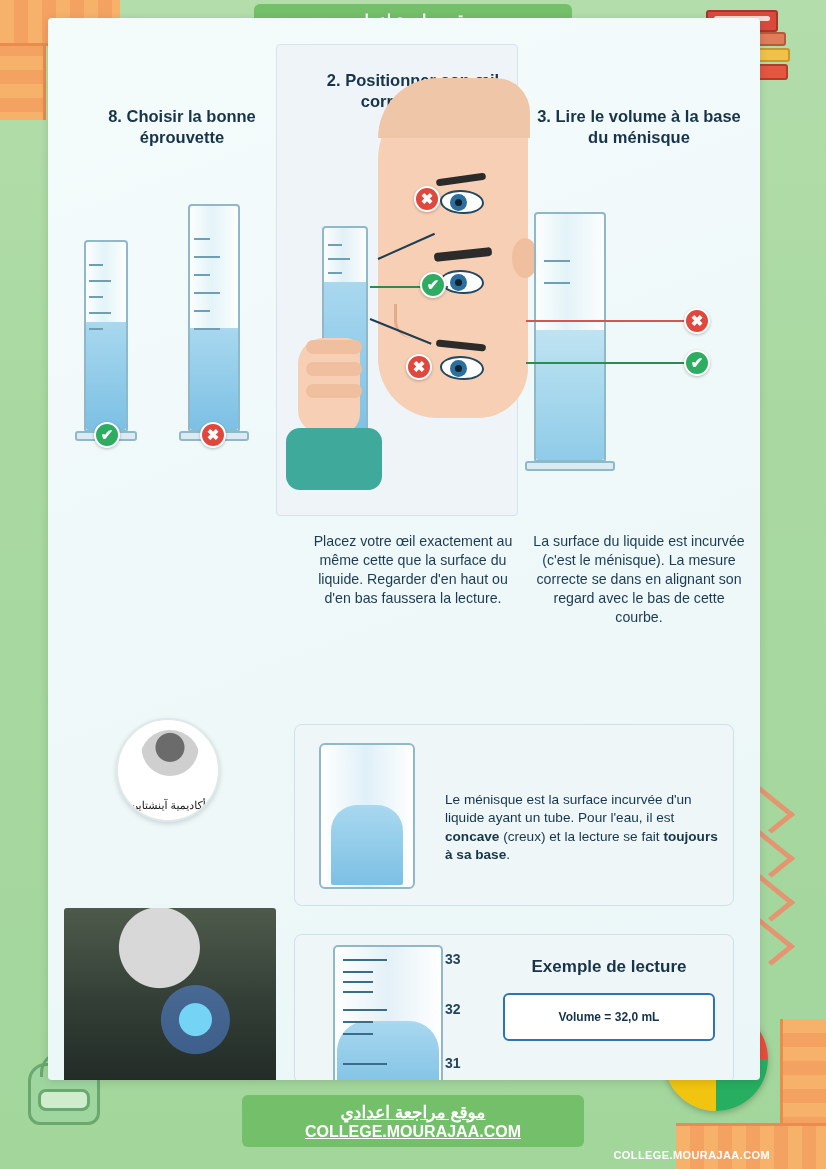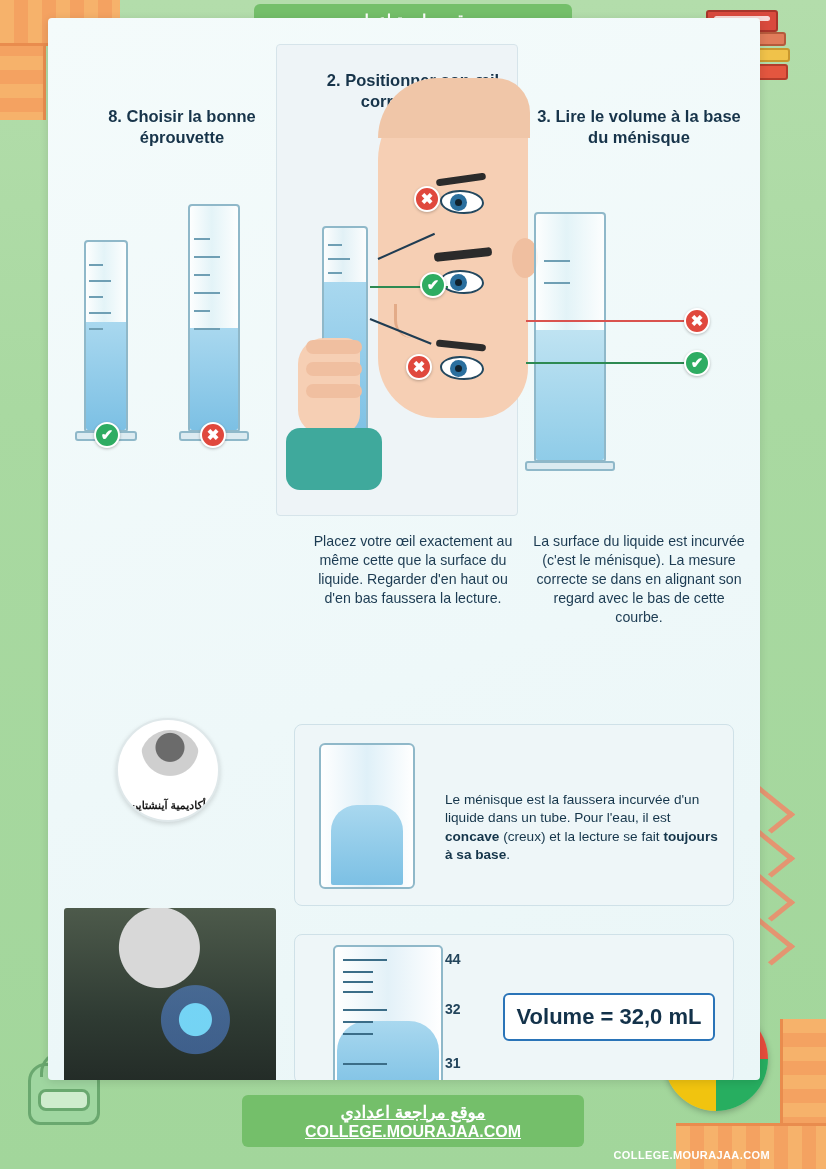--- a/index.html
+++ b/index.html
@@ -173,21 +173,21 @@
 
   
   .stamp{
     position:absolute; left:68px; top:700px; width:104px;height:104px;
     border-radius:50%; background:#ffffff; border:2px solid #dfe8ea;
     box-shadow:0 2px 5px rgba(0,0,0,.14);
     overflow:hidden;
   }
   .stamp .ar{
     position:absolute; bottom:8px; left:0; right:0; text-align:center;
-    font-size:11px; font-weight:bold; color:#1a1a1a; direction:rtl;
+    font-size:11px; font-weight:normal; color:#1a1a1a; direction:rtl;
   }
   .einstein-photo{
     position:absolute; left:16px; top:890px; width:212px; height:180px;
     background:
       radial-gradient(circle at 62% 62%, rgba(120,220,255,.95) 0 16px, rgba(90,150,255,.45) 17px 34px, rgba(0,0,0,0) 35px),
       radial-gradient(circle at 45% 22%, #d8d8d8 0 40px, rgba(0,0,0,0) 41px),
       linear-gradient(180deg,#4d5a4b 0%, #2f3b33 60%, #222a26 100%);
     border-radius:3px;
   }
 
@@ -213,21 +213,21 @@
     background:#eef6f8; border:1px solid #cfe1e8; border-radius:8px;
   }
   .ex-title{
     position:absolute; left:200px; top:22px; width:228px; text-align:center;
     font-weight:bold; font-size:17px; color:#17344a;
   }
   .ex-value{
     position:absolute; left:208px; top:58px; width:212px; height:48px;
     background:#fff; border:2px solid #2a74b8; border-radius:6px;
     display:flex; align-items:center; justify-content:center;
-    font-weight:bold; font-size:22px; color:#13324a;
+    font-weight:bold; font-size:12px; color:#13324a;
   }
   .ex-label{ position:absolute; font-size:14px; color:#23455c; font-weight:bold;}
 
   
   .mini-logo{
     position:absolute; right:58px; bottom:58px; width:104px;height:104px;
     border-radius:50%;
     background: conic-gradient(#e74c3c 0 25%, #27ae60 25% 50%, #f1c40f 50% 75%, #2980b9 75% 100%);
     box-shadow:0 2px 6px rgba(0,0,0,.25);
   }
@@ -393,34 +393,35 @@
     <div style="position:absolute;left:22px;top:10px;width:60px;height:58px;background:radial-gradient(circle at 50% 30%,#6b6b6b 0 14px,#cfcfcf 15px 28px,#ffffff 29px);border-radius:50%"></div>
     <div class="ar">أكاديمية آينشتاين</div>
   </div>
 
   <div class="einstein-photo"></div>
 
   <div class="info-box">
     <div style="position:absolute;left:24px;top:18px;width:96px;height:146px;background:linear-gradient(90deg,#ffffff,#dff0f8 50%,#ffffff);border:2px solid #8fb8c9;border-radius:6px"></div>
     <div style="position:absolute;left:36px;top:80px;width:72px;height:80px;background:linear-gradient(180deg,#a9d8ef,#7cc0e4);border-radius:26px 26px 2px 2px"></div>
     <div class="info-text">
-      <span>Le ménisque est la faussera incurvée d'un liquide dans un tube. Pour l'eau, il est </span><b>concave</b><span> (creux) et la lecture se fait </span><b>toujours à sa base</b><span>.</span>
+      <span>Le ménisque est la surface incurvée d'un liquide ayant un tube. Pour l'eau, il est </span><b>concave</b><span> (creux) et la lecture se fait </span><b>toujours à sa base</b><span>.</span>
     </div>
   </div>
 
   <div class="ex-box">
     <div style="position:absolute;left:38px;top:10px;width:110px;height:150px;background:linear-gradient(90deg,#ffffff,#e3f1f8 50%,#ffffff);border:2px solid #8fb8c9;border-radius:5px"></div>
     <div style="position:absolute;left:42px;top:86px;width:102px;height:74px;background:linear-gradient(180deg,#a9d8ef,#7cc0e4);border-radius:30px 30px 0 0"></div>
     <div class="tick" style="left:48px;width:44px;top:24px;background:#3b6d88"></div>
     <div class="tick" style="left:48px;width:30px;top:36px;background:#3b6d88"></div>
     <div class="tick" style="left:48px;width:30px;top:46px;background:#3b6d88"></div>
     <div class="tick" style="left:48px;width:30px;top:56px;background:#3b6d88"></div>
     <div class="tick" style="left:48px;width:44px;top:74px;background:#3b6d88"></div>
     <div class="tick" style="left:48px;width:30px;top:86px;background:#3b6d88"></div>
     <div class="tick" style="left:48px;width:30px;top:98px;background:#3b6d88"></div>
     <div class="tick" style="left:48px;width:44px;top:128px;background:#3b6d88"></div>
-    <div class="ex-label" style="left:150px;top:16px">44</div>
+    <div class="ex-label" style="left:150px;top:16px">33</div>
     <div class="ex-label" style="left:150px;top:66px">32</div>
     <div class="ex-label" style="left:150px;top:120px">31</div>
+    <div class="ex-title">Exemple de lecture</div>
     <div class="ex-value">Volume = 32,0 mL</div>
   </div>
 
 </div>
 
 </body></html>

